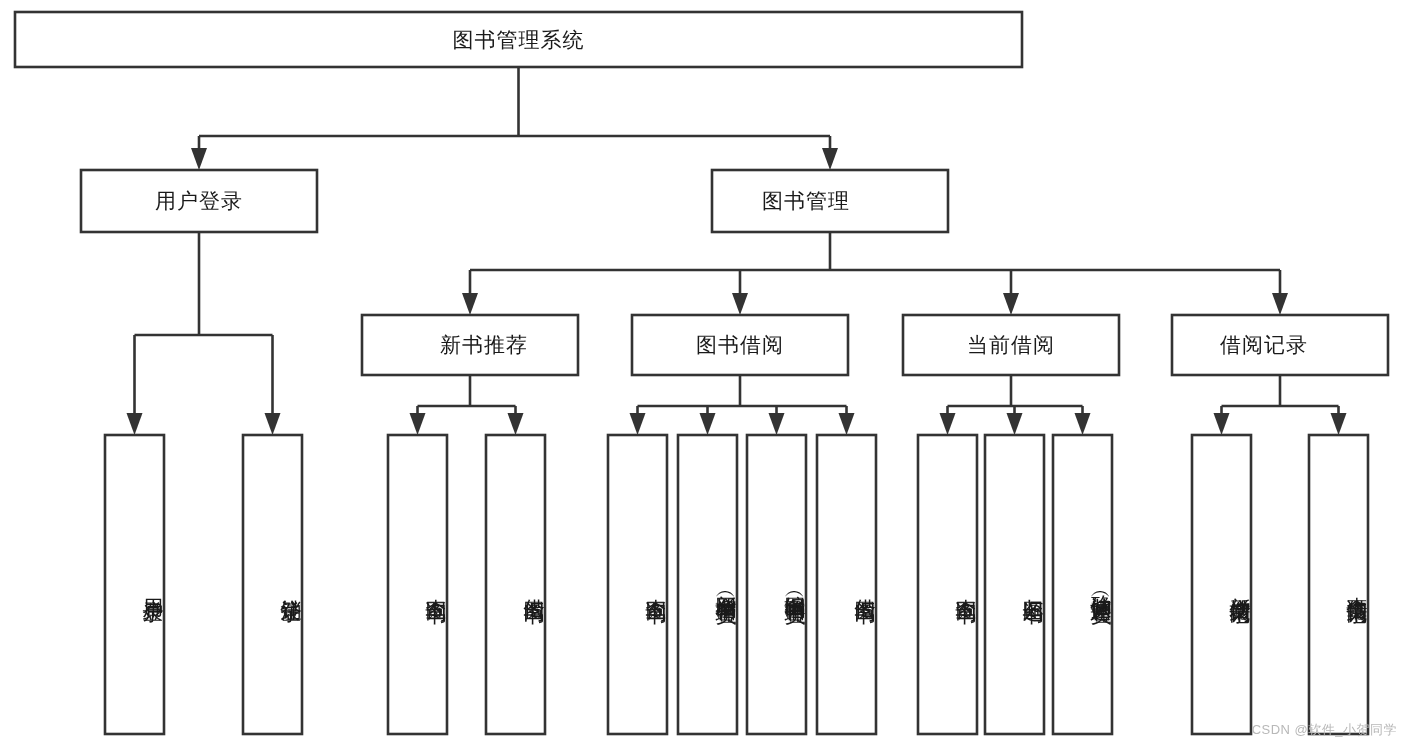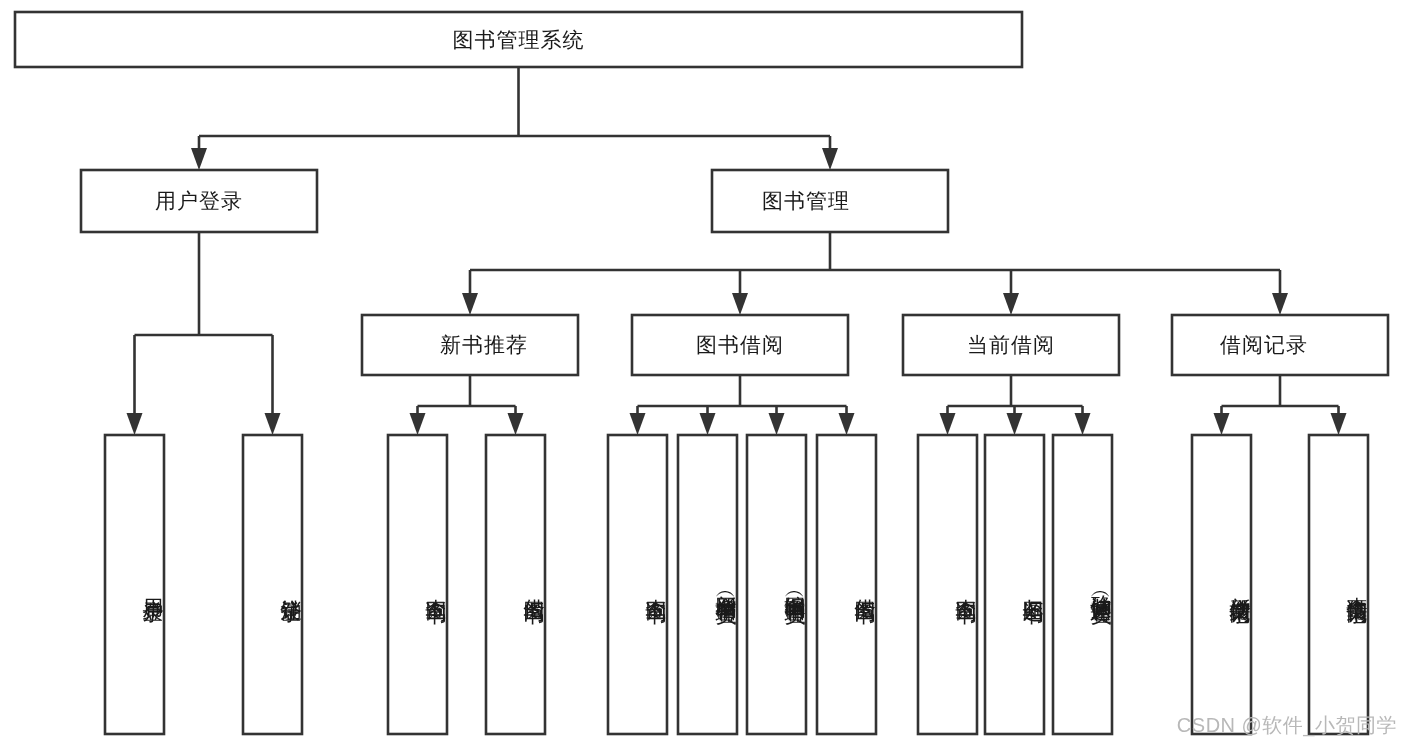--- a/index.html
+++ b/index.html
@@ -65,21 +65,21 @@
     color: #1a1a1a;
     letter-spacing: 1px;
     white-space: nowrap;
     pointer-events: none;
   }
   #watermark {
     position: absolute;
     right: 8px;
     bottom: 8px;
     font-family: "Liberation Sans", "DejaVu Sans", sans-serif;
-    font-size: 20px;
+    font-size: 13px;
     color: #b8b8b8;
     letter-spacing: 0.5px;
     white-space: nowrap;
   }
 </style>
 </head>
 <body>
 
 <div id="diagram-root">
   <svg class="flow" viewBox="0 0 1405 747">

